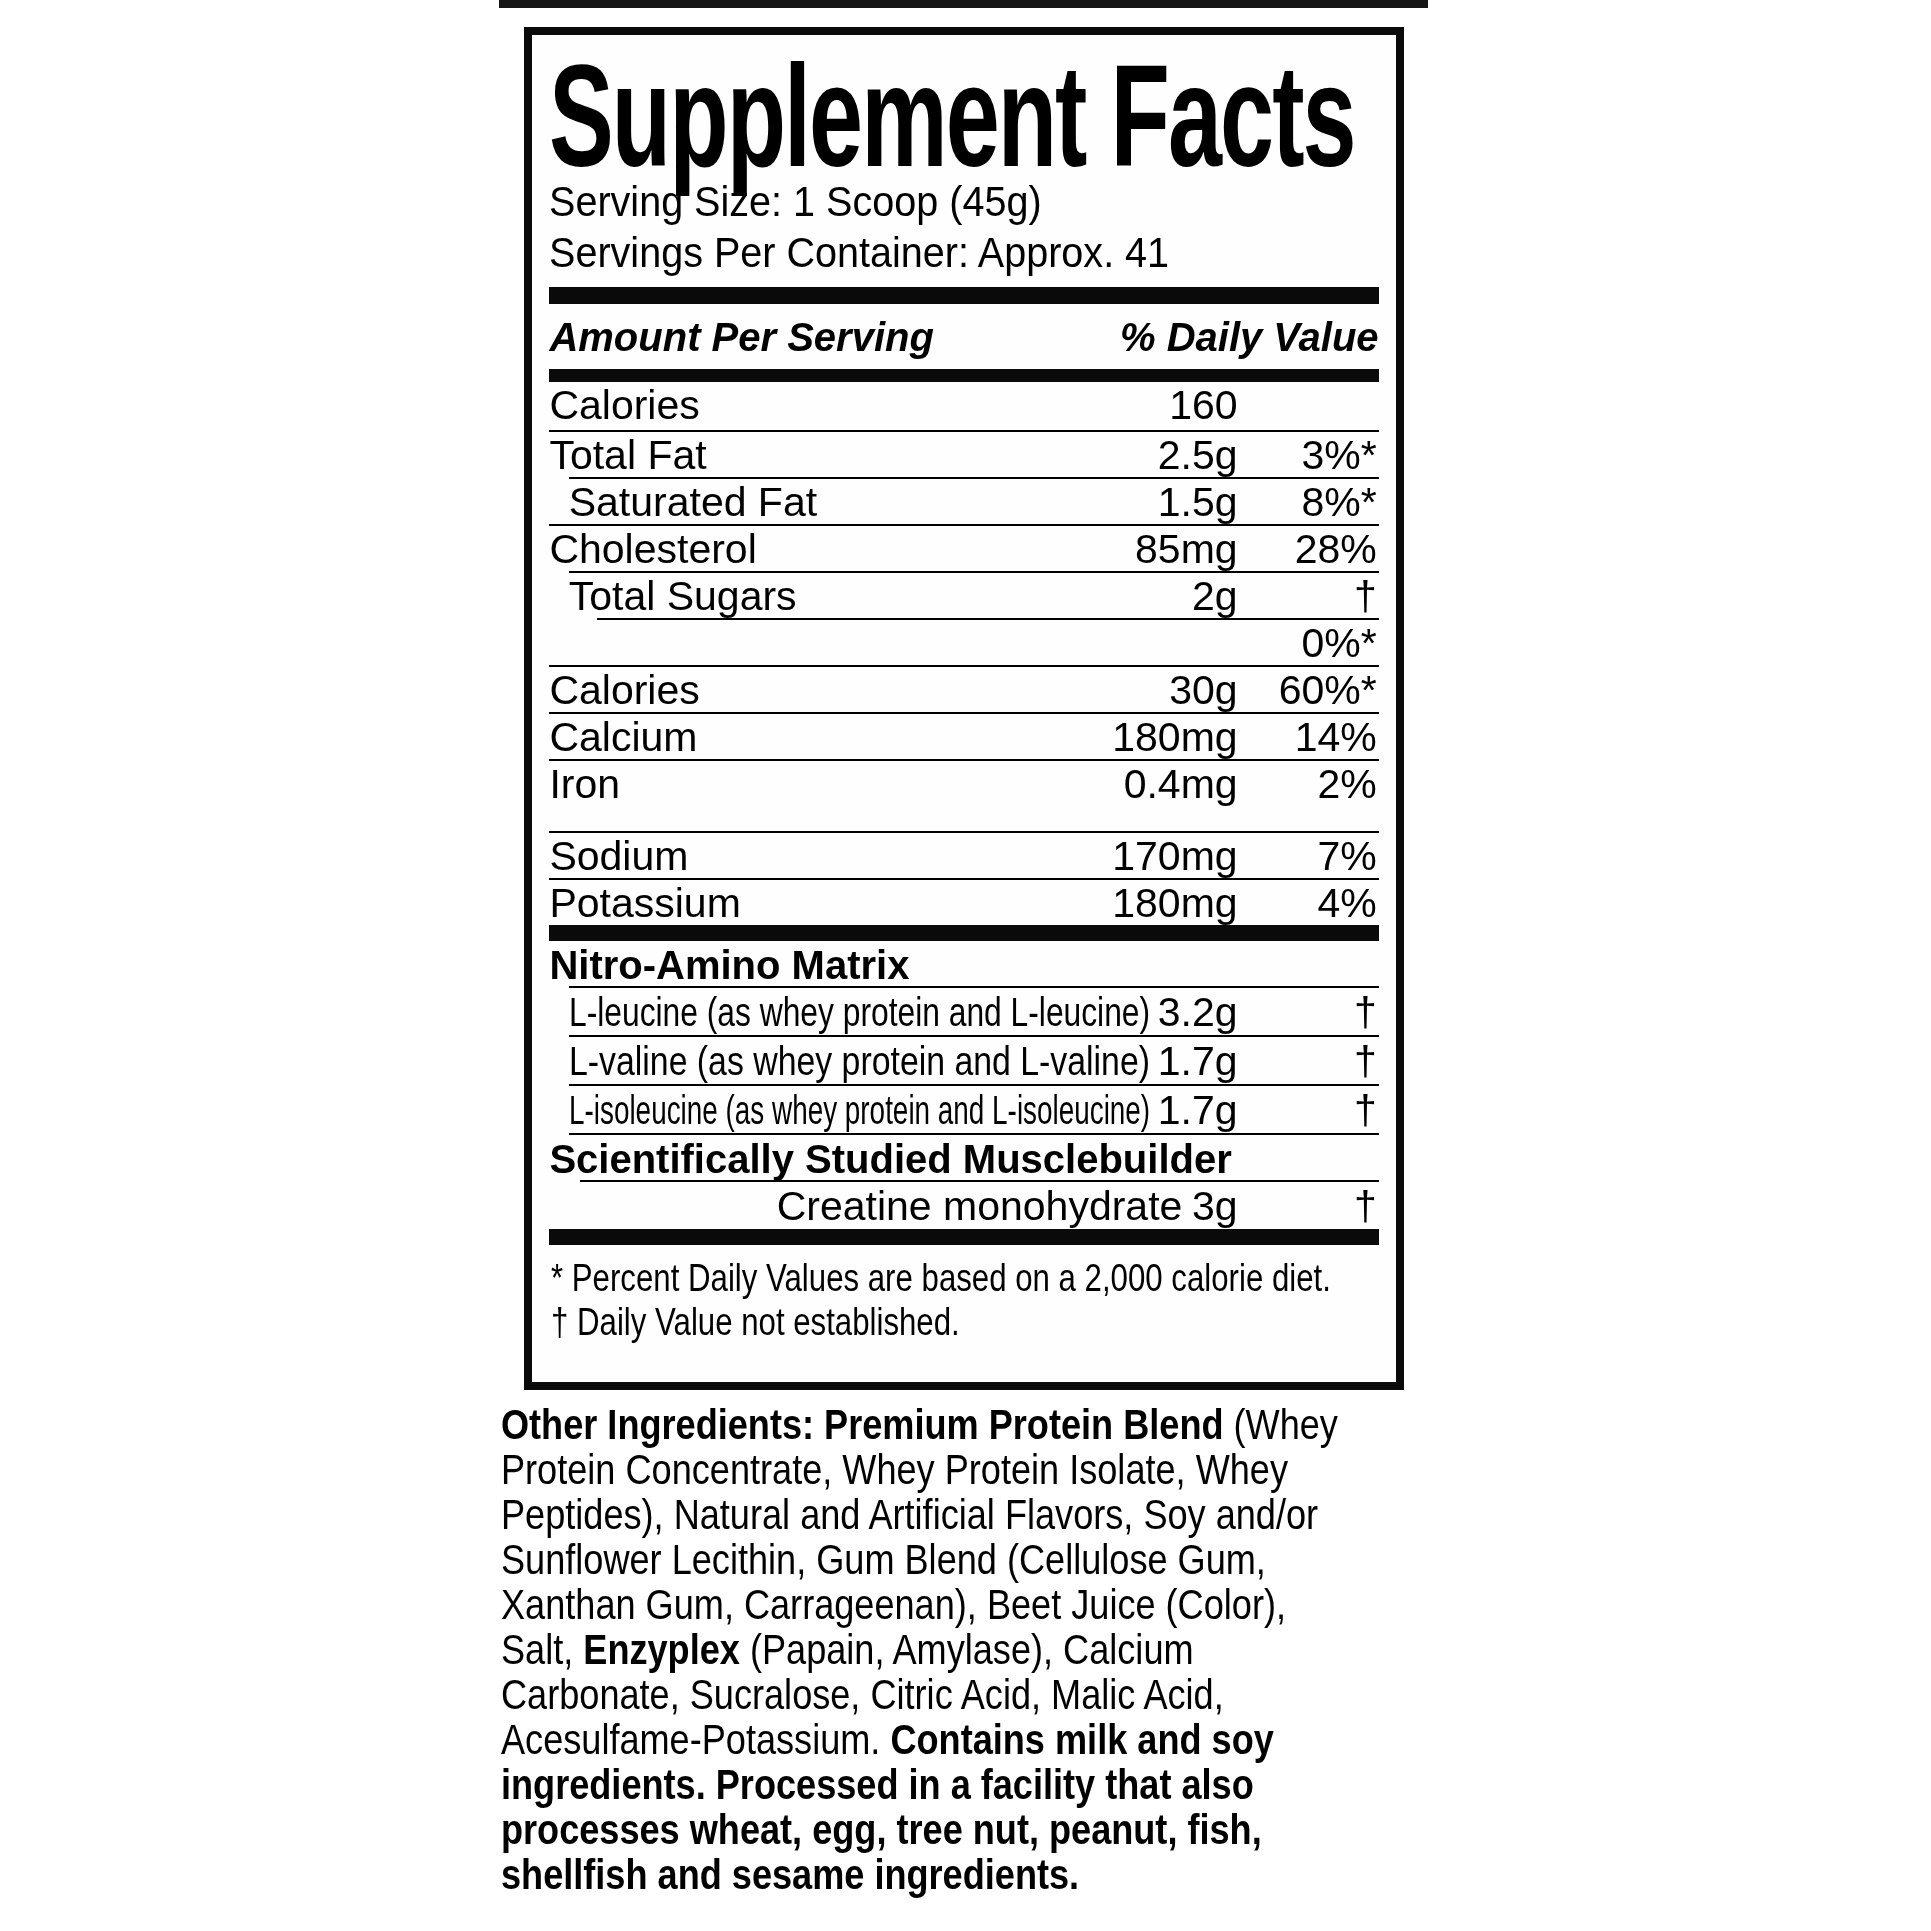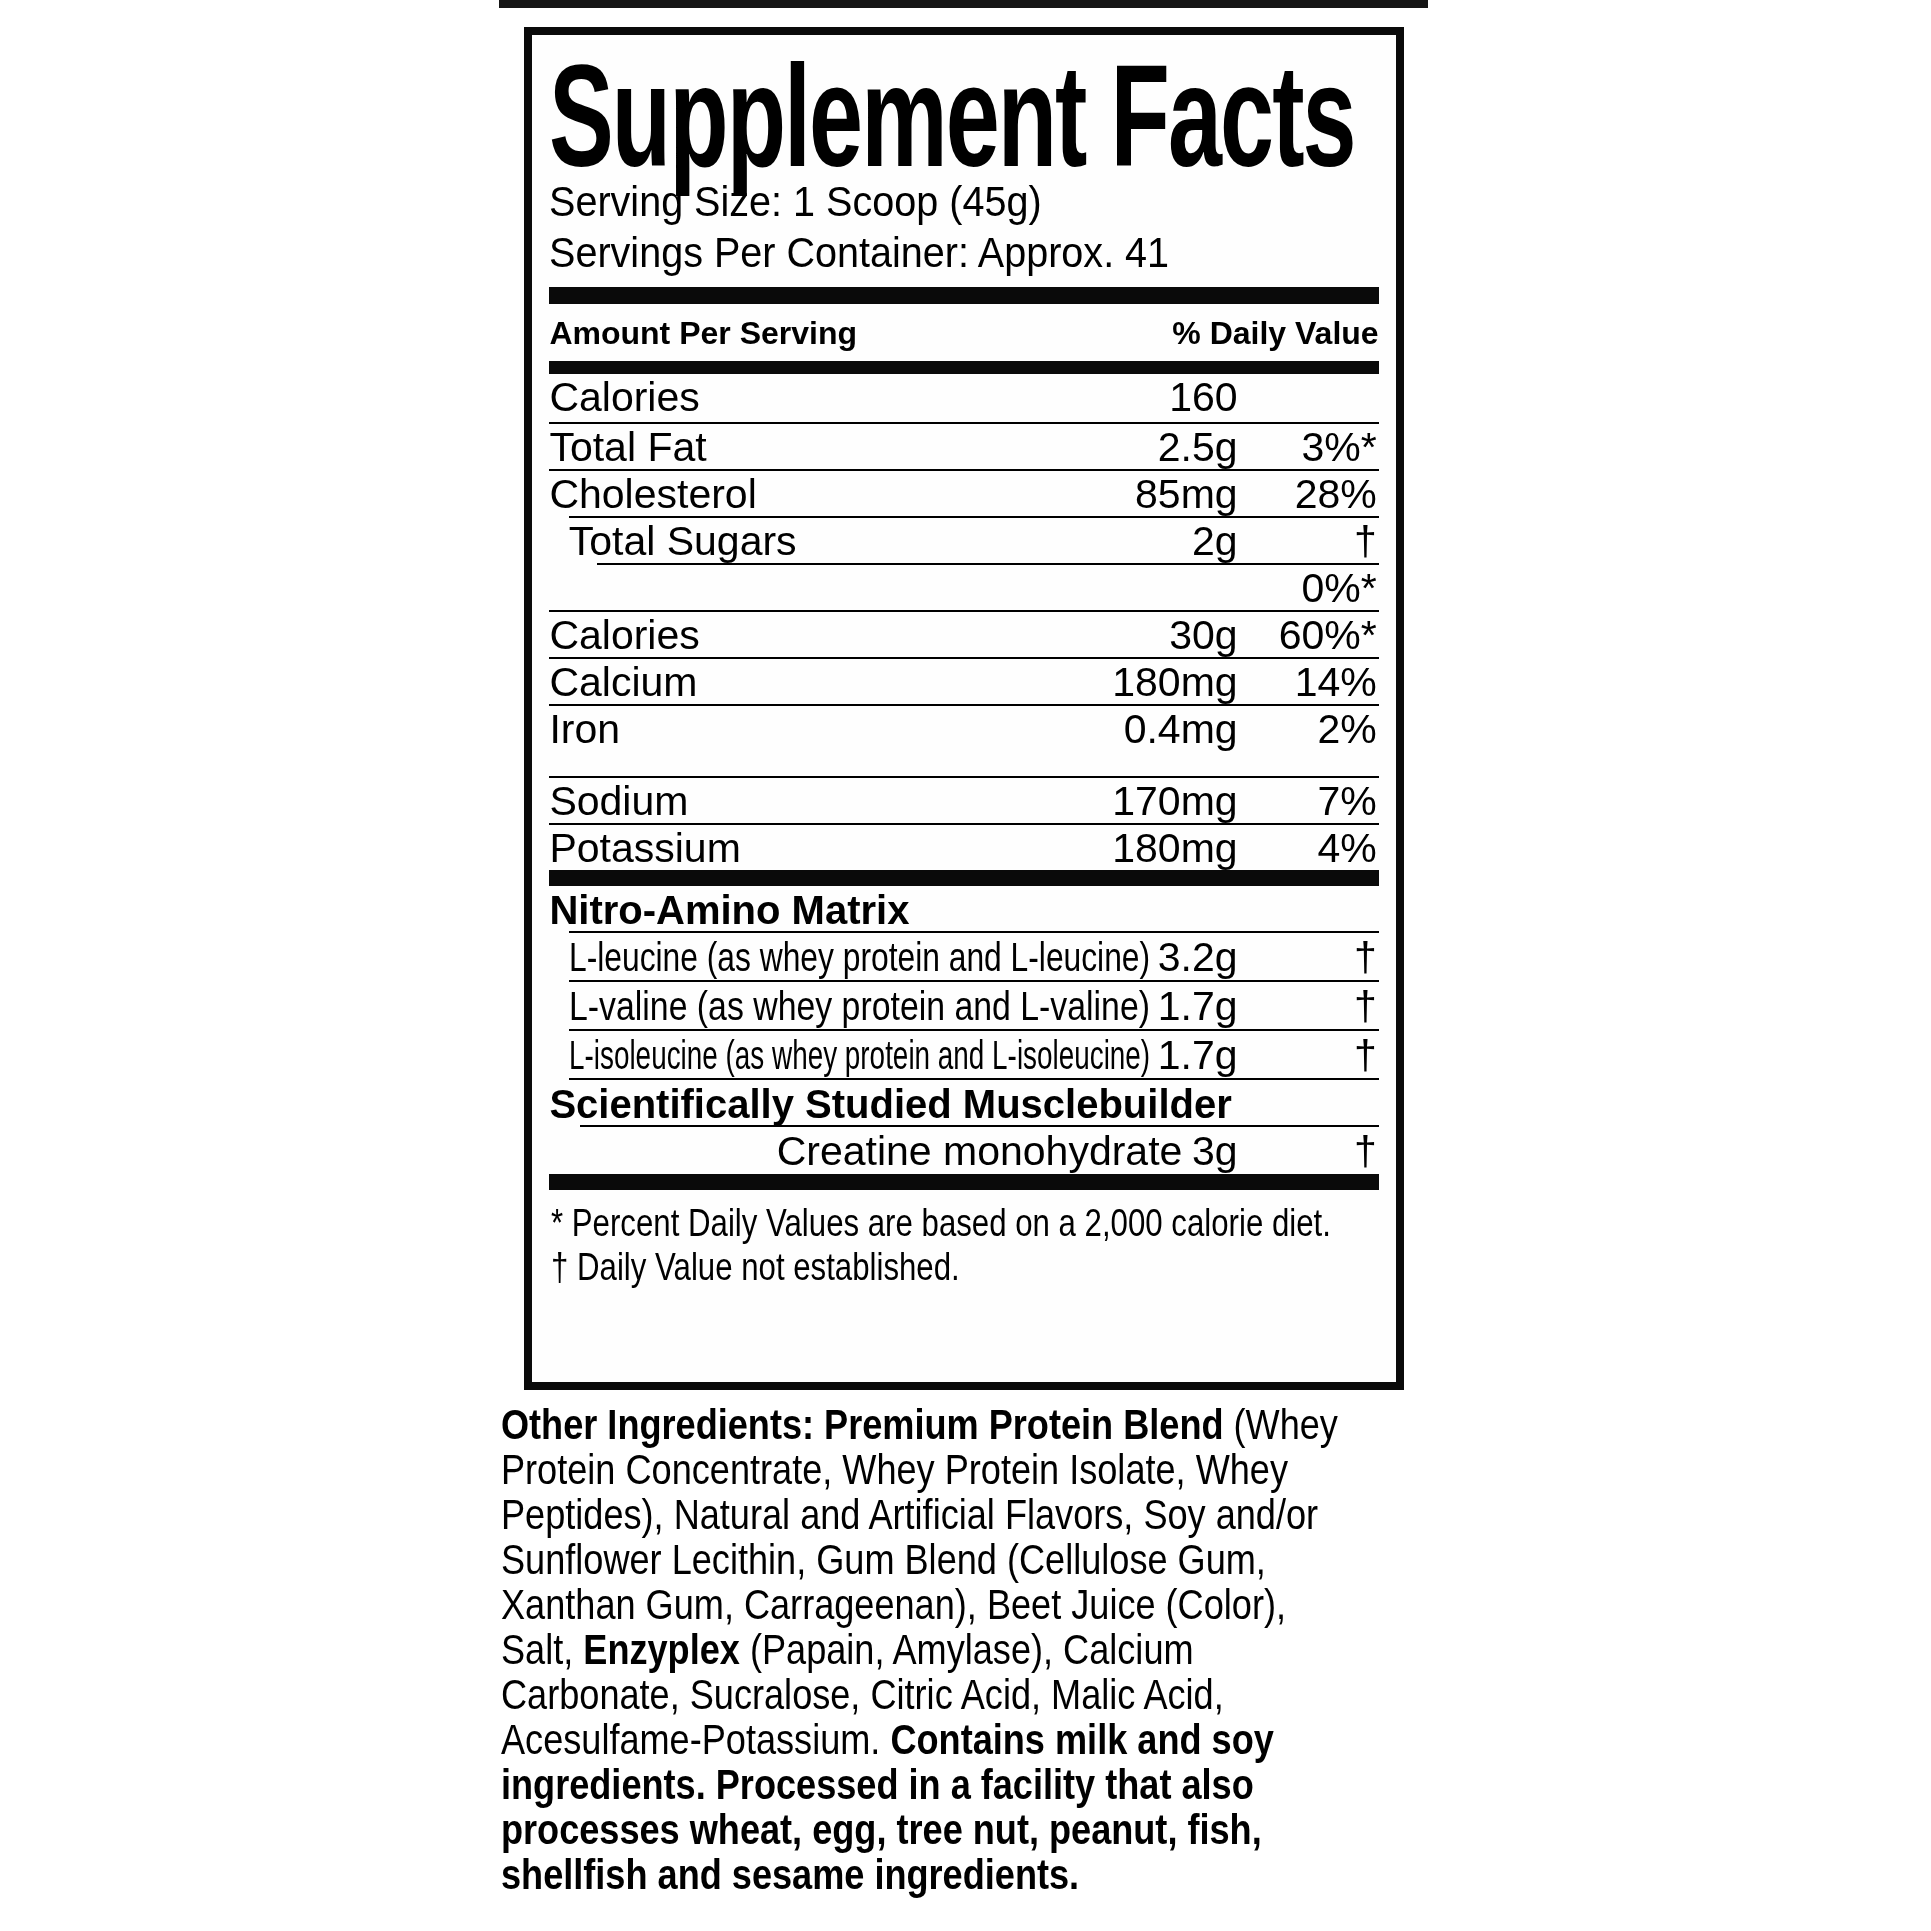--- a/index.html
+++ b/index.html
@@ -26,21 +26,21 @@
   .serving-line { font-size:43px; line-height:51px; white-space:nowrap;
     transform:scaleX(0.92); transform-origin:0 0; }
 
   .bar { background:#0a0a0a; }
   .bar-1 { height:17.4px; margin-top:8.7px; }
   .bar-2 { height:13.5px; }
   .bar-3 { height:15.4px; }
   .bar-4 { height:15.4px; }
 
   .col-hdr { display:flex; justify-content:space-between; align-items:baseline;
-    font-weight:bold; font-size:32px; padding:10.6px 0 8.7px 0; }
+    font-weight:bold; font-size:40px; padding:10.6px 0 8.7px 0;font-style:italic; }
 
   .row { position:relative; height:45px; line-height:46px; font-size:41px; }
   .row { border-top:2.9px solid #000; }
   .row.nb { border-top:none; height:48px; }
   .row.tall { height:47px; line-height:48px; }
   .nm { display:inline-block; white-space:nowrap; transform-origin:0 50%; }
   .amt { position:absolute; right:141px; top:0; white-space:nowrap; }
   .dv  { position:absolute; right:1.9px;  top:0; white-space:nowrap; }
 
   .sect-h { position:relative; height:45px; line-height:49px; font-weight:bold; font-size:40px; }
@@ -72,20 +72,21 @@
     <div class="col-hdr">
       <span>Amount Per Serving</span>
       <span>% Daily Value</span>
     </div>
 
     <div class="bar bar-2"></div>
 
     <div id="main-rows">
         <div class="row nb" style="margin-left: 0px;"><span class="nm">Calories</span><span class="amt">160</span></div>
         <div class="row" style="margin-left: 0px;"><span class="nm">Total Fat</span><span class="amt">2.5g</span><span class="dv">3%*</span></div>
+        <div class="row" style="margin-left: 19.3px;"><span class="nm">Saturated Fat</span><span class="amt">1.5g</span><span class="dv">8%*</span></div>
         <div class="row" style="margin-left: 0px;"><span class="nm">Cholesterol</span><span class="amt">85mg</span><span class="dv">28%</span></div>
         <div class="row" style="margin-left: 19.3px;"><span class="nm">Total Sugars</span><span class="amt">2g</span><span class="dv">†</span></div>
         <div class="row" style="margin-left: 48px;"><span class="dv">0%*</span></div>
         <div class="row" style="margin-left: 0px;"><span class="nm">Calories</span><span class="amt">30g</span><span class="dv">60%*</span></div>
         <div class="row" style="margin-left: 0px;"><span class="nm">Calcium</span><span class="amt">180mg</span><span class="dv">14%</span></div>
         <div class="row" style="margin-left: 0px;"><span class="nm">Iron</span><span class="amt">0.4mg</span><span class="dv">2%</span></div>
         <div class="row" style="margin-left: 0px; margin-top: 25px;"><span class="nm">Sodium</span><span class="amt">170mg</span><span class="dv">7%</span></div>
         <div class="row" style="margin-left: 0px;"><span class="nm">Potassium</span><span class="amt">180mg</span><span class="dv">4%</span></div>
       </div>
 

